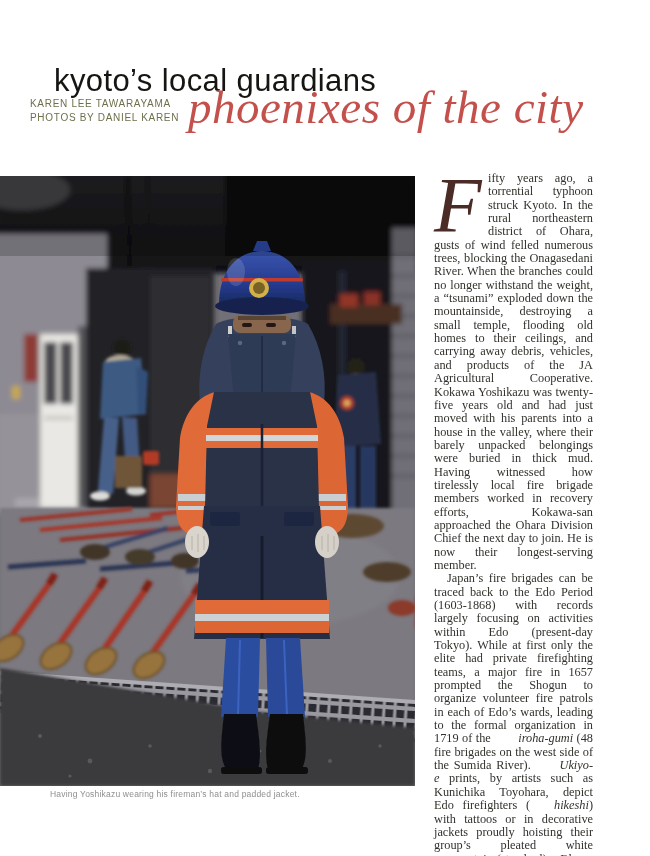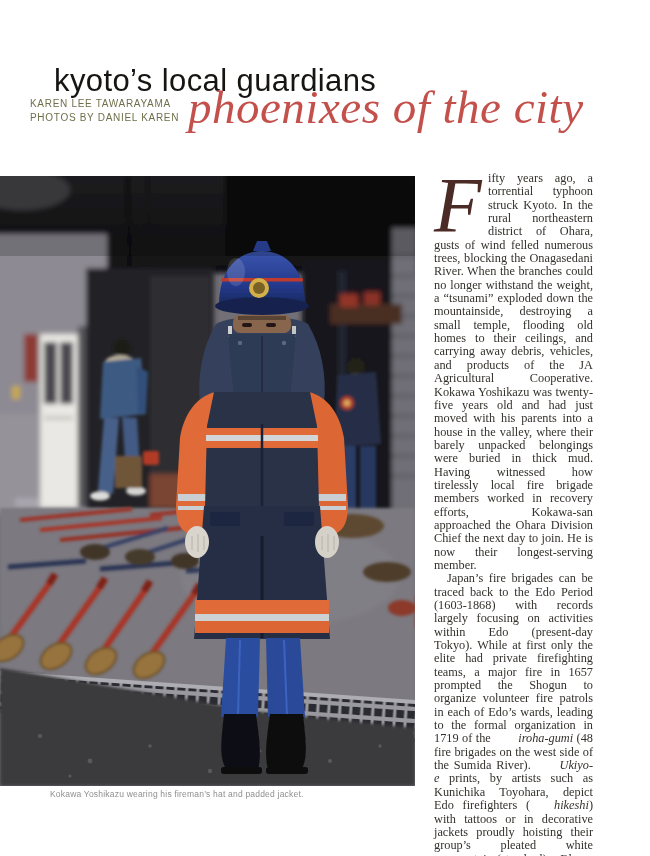--- a/index.html
+++ b/index.html
@@ -289,21 +289,21 @@
         <path d="M224,538 C221,566 219,580 226,593 L258,593 C262,580 259,560 256,538 Z" fill="#101114"></path>
         <path d="M270,538 C267,560 264,580 268,593 L302,593 C308,580 306,566 303,538 Z" fill="#0d0e11"></path>
         <rect x="221" y="591" width="41" height="7" rx="3" fill="#0a0a0c"></rect>
         <rect x="266" y="591" width="42" height="7" rx="3" fill="#0a0a0c"></rect>
       </g>
 
       <rect width="415" height="80" fill="#000000" opacity="0.18"></rect>
     </svg>
   </figure>
 
-  <figcaption style="position:absolute; left:50px; top:789px;">Kokawa Yoshikazu wearing his fireman’s hat and padded jacket.</figcaption>
+  <figcaption style="position:absolute; left:50px; top:789px;">Having Yoshikazu wearing his fireman’s hat and padded jacket.</figcaption>
 
   <article class="article">
     <p class="para">
       <span class="dropcap">F</span><span><span>ifty years ago, a torrential typhoon struck Kyoto. In the rural northeastern district of Ohara, gusts of wind felled numerous trees, blocking the Onagasedani River. When the branches could no longer withstand the weight, a “tsunami” exploded down the mountainside, destroying a small temple, flooding old homes to their ceilings, and carrying away debris, vehicles, and products of the JA Agricultural Cooperative. Kokawa Yoshikazu was twenty-five years old and had just moved with his parents into a house in the valley, where their barely unpacked belongings were buried in thick mud. Having witnessed how tirelessly local fire brigade members worked in recovery efforts, Kokawa-san approached the Ohara Division Chief the next day to join. He is now their longest-serving member.</span></span>
     </p>
     <p class="para indent"><span>Japan’s fire brigades can be traced back to the Edo Period (1603-1868) with records largely focusing on activities within Edo (present-day Tokyo). While at first only the elite had private firefighting teams, a major fire in 1657 prompted the Shogun to organize volunteer fire patrols in each of Edo’s wards, leading to the formal organization in 1719 of the </span><i>iroha-gumi</i><span> (48 fire brigades on the west side of the Sumida River). </span><i>Ukiyo-e</i><span> prints, by artists such as Kunichika Toyohara, depict Edo firefighters (</span><i>hikeshi</i><span>) with tattoos or in decorative jackets proudly hoisting their group’s pleated white </span><i>matoi</i><span> (standard). Blazes were primarily contained by demolishing structures with </span></p>
   </article>
 
 </div>
 

